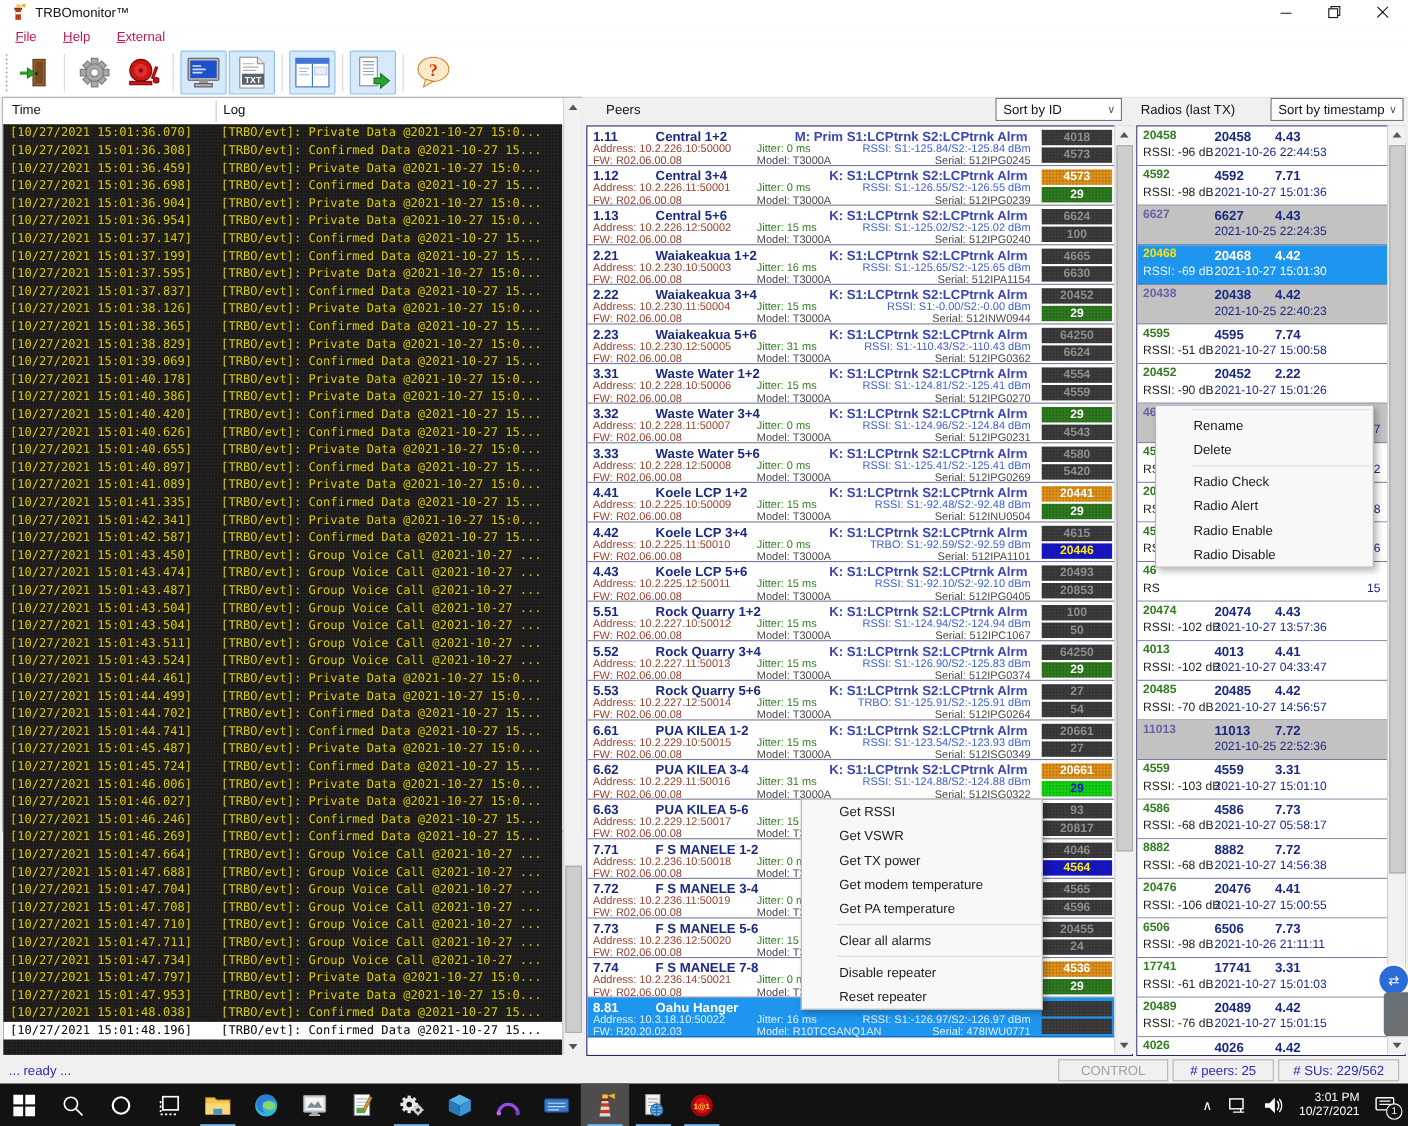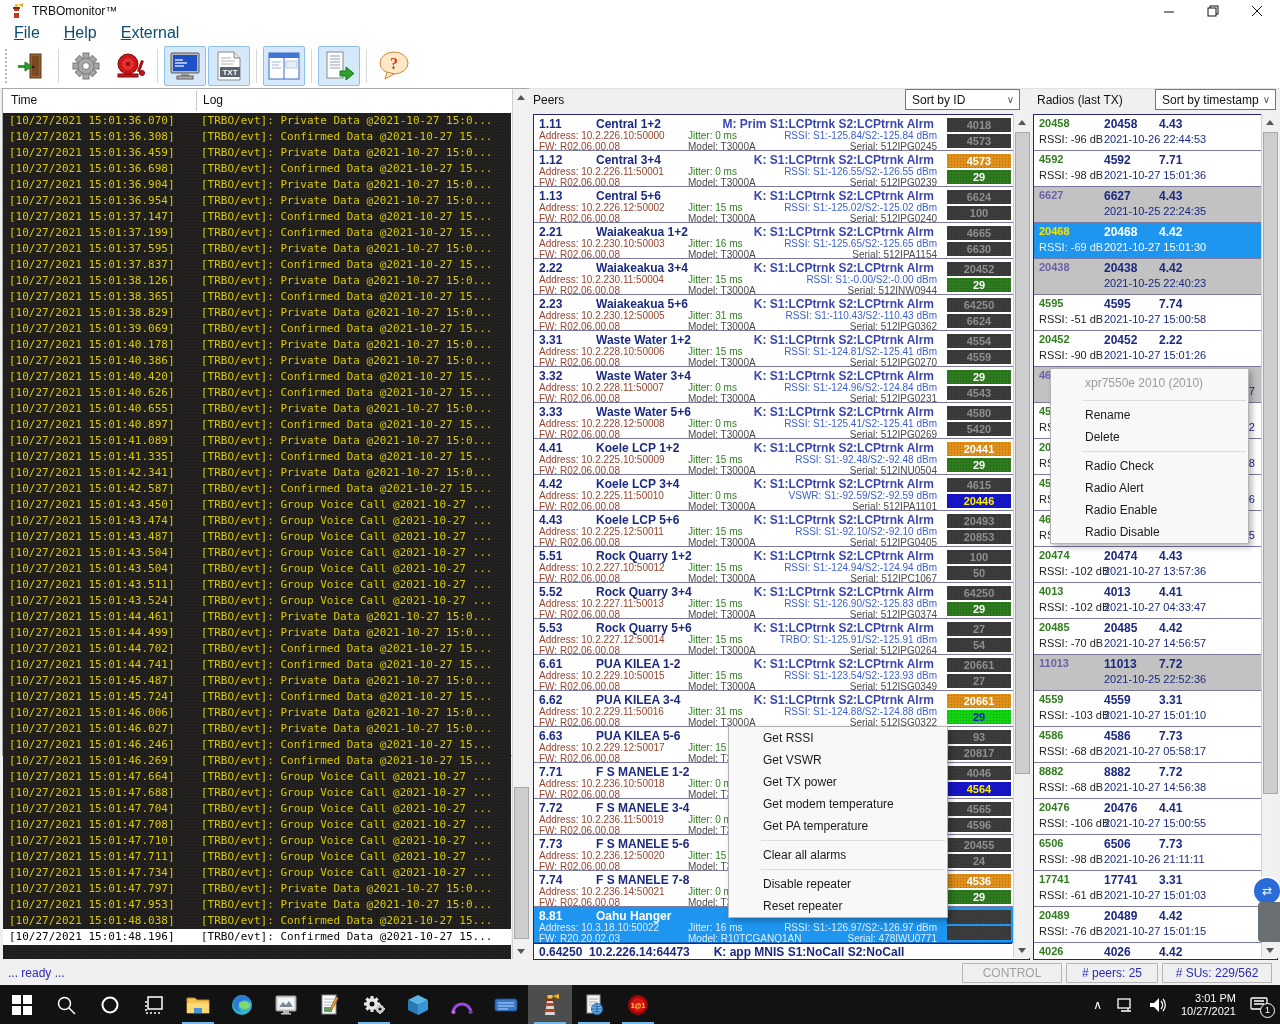--- a/index.html
+++ b/index.html
@@ -5,21 +5,21 @@
   html,body{margin:0;padding:0}
   body{width:1280px;height:1024px;position:relative;overflow:hidden;background:#f0f0f0;
        font-family:"Liberation Sans",sans-serif;-webkit-font-smoothing:antialiased}
   .abs{position:absolute}
   
   #titlebar{left:0;top:0;width:1280px;height:22px;background:#fff}
   #title-text{left:32px;top:4px;font-size:12px;color:#111}
   .winbtn{top:2px;width:34px;height:18px;display:flex;align-items:center;justify-content:center}
   
   #menubar{left:0;top:22px;width:1280px;height:21px;background:#fff;display:flex;align-items:center}
-  .menu-item{font-size:16px;color:#0c4a6e;padding:2px 10px;margin-left:4px}
+  .menu-item{font-size:12px;color:#be185d;padding:2px 10px;margin-left:4px}
   .menu-item u{text-decoration:underline}
   
   #toolbar{left:0;top:43px;width:1280px;height:45px;background:#fff;border-bottom:1px solid #e2e2e2;display:flex;align-items:center}
   #gripper{width:5px;height:36px;margin-left:4px;background-image:radial-gradient(#b8b8b8 1px,transparent 1px);background-size:4px 4px}
   .tbtn{width:40px;height:38px;margin:0 1px;display:flex;align-items:center;justify-content:center;border:1px solid transparent;border-radius:2px}
   .tbtn.on{background:#d5e9fb;border:1px solid #8fc0ea}
   .tsep{width:1px;height:34px;background:#d8d8d8;margin:0 5px}
   
   
   #log-panel{left:2px;top:88px;width:527px;height:668px;background:#fff;border:1px solid #a8a8a8;box-sizing:border-box}
@@ -481,21 +481,21 @@
         <div class="tri-up"></div>
       </div>
     <div class="sthumb" style="bottom:20px;height:150px"></div>
     <div class="sarr" style="bottom:0">
         <div class="tri-dn"></div>
       </div>
   </div>
 </div>
 
 <div id="peers-panel" class="abs">
-  <span class="abs panel-title" style="left:0;top:5px">Peers</span>
+  <span class="abs panel-title" style="left:18px;top:5px">Peers</span>
   <div class="abs combo" style="left:372px;top:1px;width:115px">
     <span>Sort by ID</span>
     <span class="chev">∨</span>
   </div>
   <div id="peers-list" class="abs">
       <div class="prow">
         <span class="pid">1.11</span>
         <span class="pname">Central 1+2</span>
         <span class="pstatus">M: Prim S1:LCPtrnk S2:LCPtrnk Alrm</span>
         <span class="paddr">Address: 10.2.226.10:50000</span>
@@ -623,21 +623,21 @@
         <span class="pserial">Serial: 512INU0504</span>
         <span class="badge b0 b-orange">20441</span>
         <span class="badge b1 b-green">29</span>
       </div>
       <div class="prow">
         <span class="pid">4.42</span>
         <span class="pname">Koele LCP 3+4</span>
         <span class="pstatus">K: S1:LCPtrnk S2:LCPtrnk Alrm</span>
         <span class="paddr">Address: 10.2.225.11:50010</span>
         <span class="pjit">Jitter: 0 ms</span>
-        <span class="prssi">VSWR: S1:-92.59/S2:-92.59 dBm</span>
+        <span class="prssi">TRBO: S1:-92.59/S2:-92.59 dBm</span>
         <span class="pfw">FW: R02.06.00.08</span>
         <span class="pmodel">Model: T3000A</span>
         <span class="pserial">Serial: 512IPA1101</span>
         <span class="badge b0 b-dark">4615</span>
         <span class="badge b1 b-blue">20446</span>
       </div>
       <div class="prow">
         <span class="pid">4.43</span>
         <span class="pname">Koele LCP 5+6</span>
         <span class="pstatus">K: S1:LCPtrnk S2:LCPtrnk Alrm</span>
@@ -795,25 +795,20 @@
       </div>
     </div>
   <div id="peers-sbar" class="abs sbar">
     <div class="sarr" style="top:0">
         <div class="tri-up"></div>
       </div>
     <div class="sthumb" style="top:18px;height:640px"></div>
     <div class="sarr" style="bottom:0">
         <div class="tri-dn"></div>
       </div>
-  </div>
-  <div id="peers-footer" class="abs">
-    <span id="pf-id">0.64250</span>
-    <span id="pf-addr">10.2.226.14:64473</span>
-    <span id="pf-status">K: app MNIS S1:NoCall S2:NoCall</span>
   </div>
 </div>
 
 <div id="radios-panel" class="abs">
   <span class="abs panel-title" style="left:4px;top:5px">Radios (last TX)</span>
   <div class="abs combo" style="left:122px;top:1px;width:121px">
     <span>Sort by timestamp</span>
     <span class="chev">∨</span>
   </div>
   <div id="radios-list" class="abs">
@@ -993,21 +988,20 @@
     <div class="ctx-item">Get TX power</div>
     <div class="ctx-item">Get modem temperature</div>
     <div class="ctx-item">Get PA temperature</div>
     <div class="ctx-sep"></div>
     <div class="ctx-item">Clear all alarms</div>
     <div class="ctx-sep"></div>
     <div class="ctx-item">Disable repeater</div>
     <div class="ctx-item">Reset repeater</div>
   </div>
 <div id="radio-menu" class="ctx">
-    <span class="ctx-title" style="display: block;">xpr7550e 2010 (2010)</span>
     <div class="ctx-sep"></div>
     <div class="ctx-item">Rename</div>
     <div class="ctx-item">Delete</div>
     <div class="ctx-sep"></div>
     <div class="ctx-item">Radio Check</div>
     <div class="ctx-item">Radio Alert</div>
     <div class="ctx-item">Radio Enable</div>
     <div class="ctx-item">Radio Disable</div>
   </div>
 

